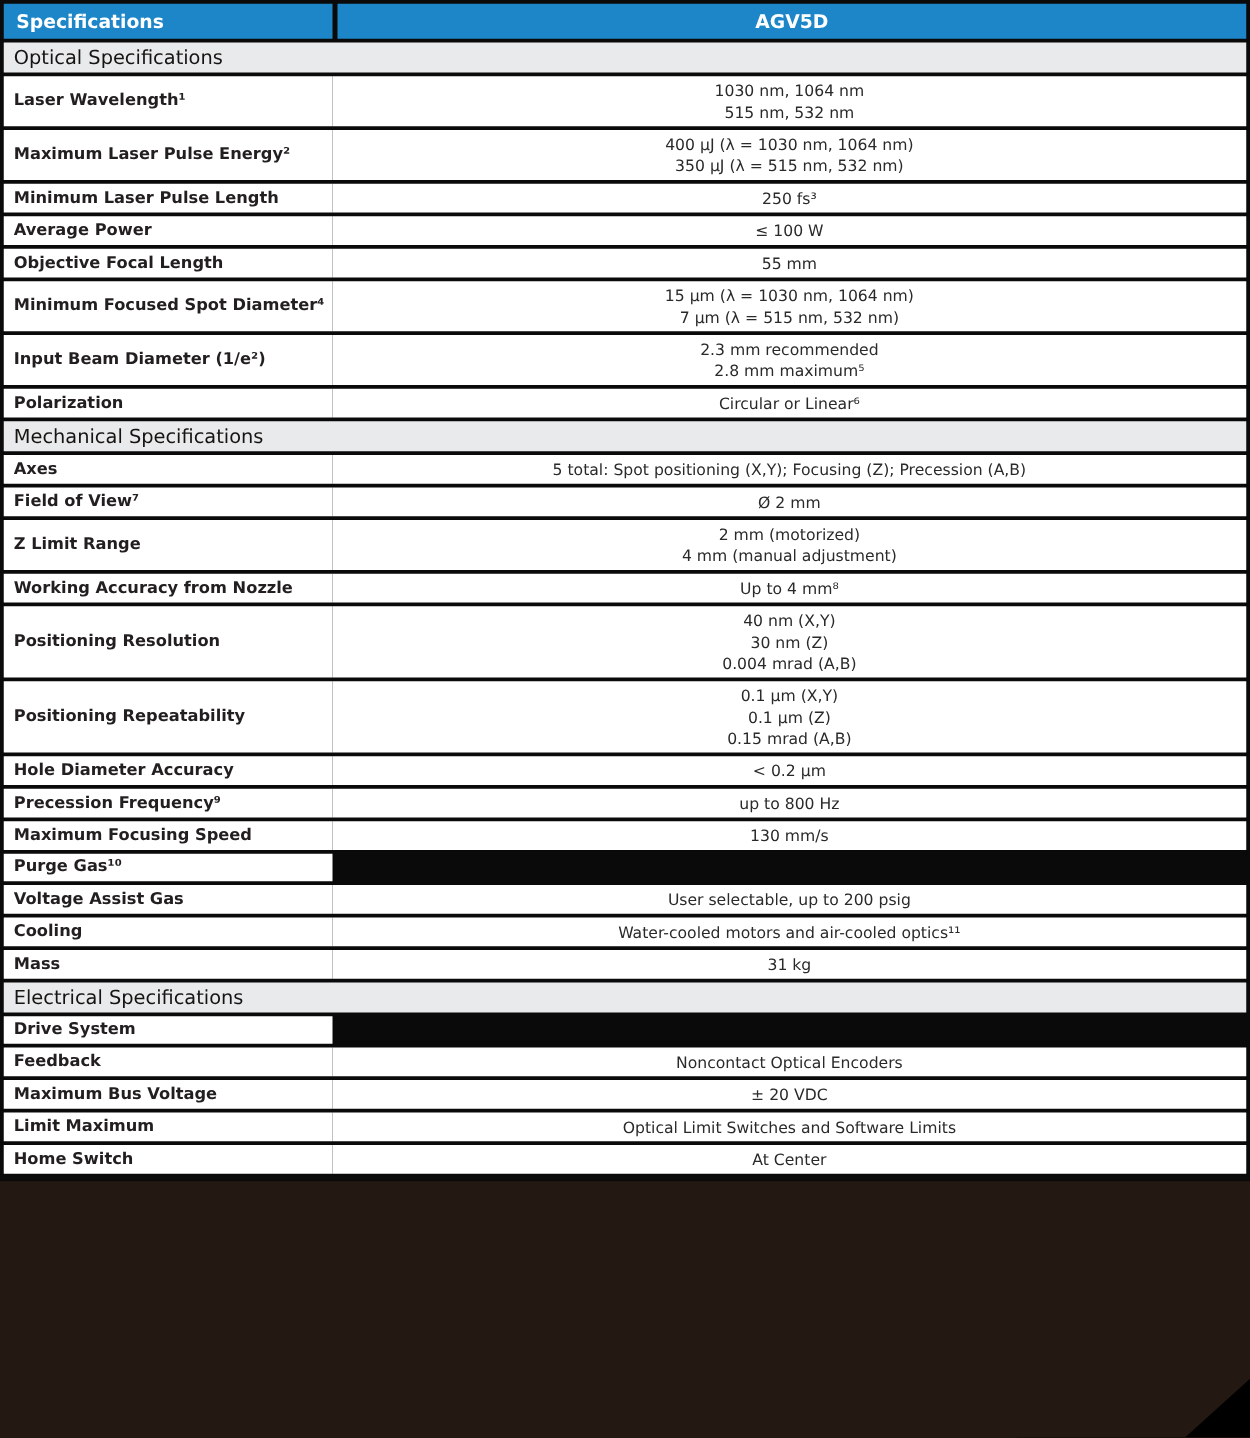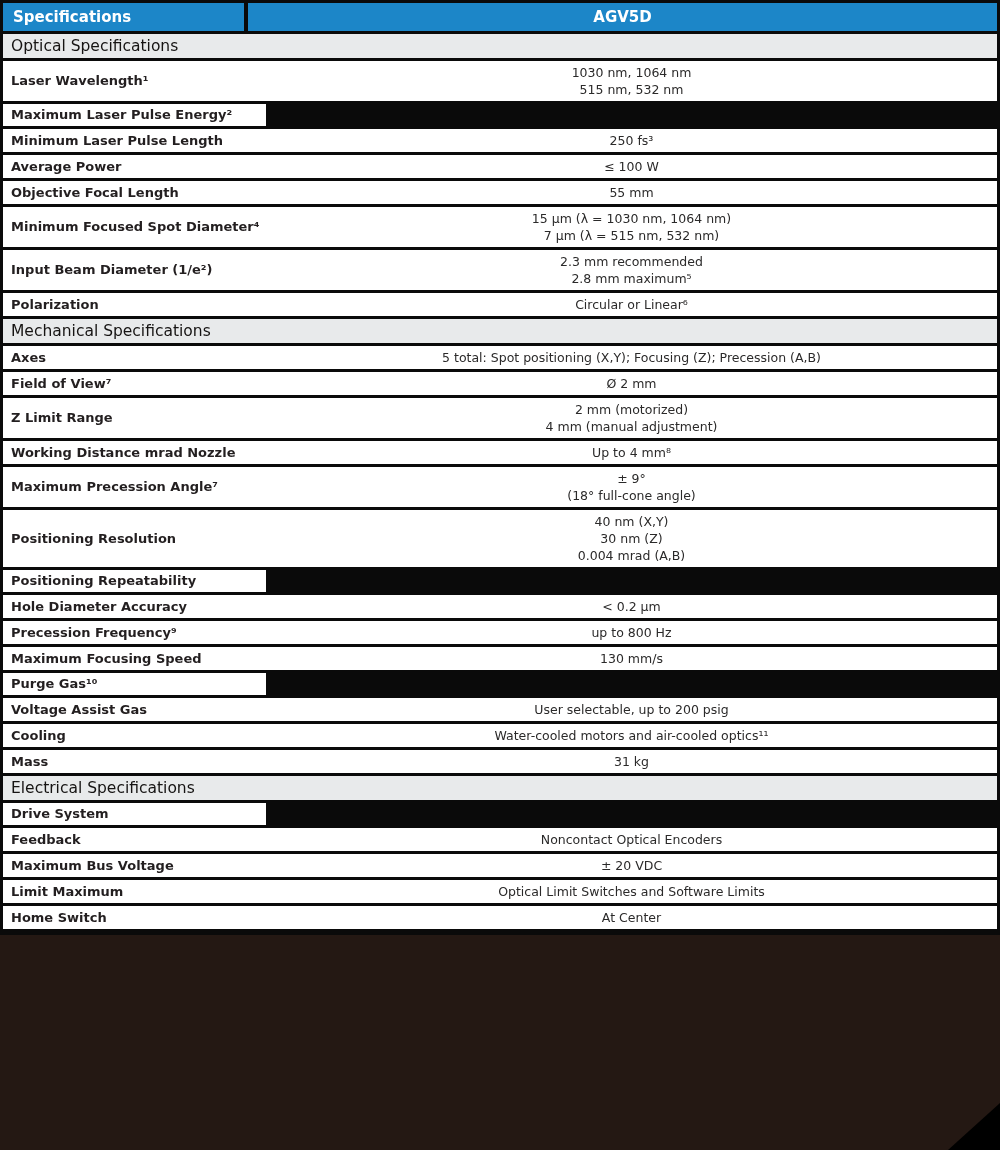--- a/index.html
+++ b/index.html
@@ -29,21 +29,21 @@
     background: var(--header-blue, #1c86c8);
     color: #ffffff;
     font-weight: bold;
     font-size: 15px;
     padding: 5px 10px;
     display: flex;
     align-items: center;
     min-height: 28px;
   }
   .header-cell.left {
-    width: 241px;
+    width: 263px;
     margin-right: 4px;
     justify-content: flex-start;
   }
   .header-cell.right {
     flex: 1;
     justify-content: center;
     text-align: center;
   }
 
   
@@ -118,20 +118,24 @@
       <div class="section-header">Optical Specifications</div>
       <div class="spec-row">
         <div class="label-cell">Laser Wavelength¹</div>
         <div class="value-cell">
           <div class="value-line">1030 nm, 1064 nm</div>
           <div class="value-line">515 nm, 532 nm</div>
         </div>
       </div>
       <div class="spec-row">
         <div class="label-cell">Maximum Laser Pulse Energy²</div>
+        <div class="value-cell">
+          <div class="value-line">400 µJ (λ = 1030 nm, 1064 nm)</div>
+          <div class="value-line">350 µJ (λ = 515 nm, 532 nm)</div>
+        </div>
       </div>
       <div class="spec-row">
         <div class="label-cell">Minimum Laser Pulse Length</div>
         <div class="value-cell">
           <div class="value-line">250 fs³</div>
         </div>
       </div>
       <div class="spec-row">
         <div class="label-cell">Average Power</div>
         <div class="value-cell">
@@ -178,42 +182,40 @@
         </div>
       </div>
       <div class="spec-row">
         <div class="label-cell">Z Limit Range</div>
         <div class="value-cell">
           <div class="value-line">2 mm (motorized)</div>
           <div class="value-line">4 mm (manual adjustment)</div>
         </div>
       </div>
       <div class="spec-row">
-        <div class="label-cell">Working Distance mrad Nozzle</div>
+        <div class="label-cell">Working Accuracy from Nozzle</div>
         <div class="value-cell">
           <div class="value-line">Up to 4 mm⁸</div>
-        </div>
-      </div>
-      <div class="spec-row">
-        <div class="label-cell">Maximum Precession Angle⁷</div>
-        <div class="value-cell">
-          <div class="value-line">± 9°</div>
-          <div class="value-line">(18° full-cone angle)</div>
         </div>
       </div>
       <div class="spec-row">
         <div class="label-cell">Positioning Resolution</div>
         <div class="value-cell">
           <div class="value-line">40 nm (X,Y)</div>
           <div class="value-line">30 nm (Z)</div>
           <div class="value-line">0.004 mrad (A,B)</div>
         </div>
       </div>
       <div class="spec-row">
         <div class="label-cell">Positioning Repeatability</div>
+        <div class="value-cell">
+          <div class="value-line">0.1 µm (X,Y)</div>
+          <div class="value-line">0.1 µm (Z)</div>
+          <div class="value-line">0.15 mrad (A,B)</div>
+        </div>
       </div>
       <div class="spec-row">
         <div class="label-cell">Hole Diameter Accuracy</div>
         <div class="value-cell">
           <div class="value-line">&lt; 0.2 µm</div>
         </div>
       </div>
       <div class="spec-row">
         <div class="label-cell">Precession Frequency⁹</div>
         <div class="value-cell">

